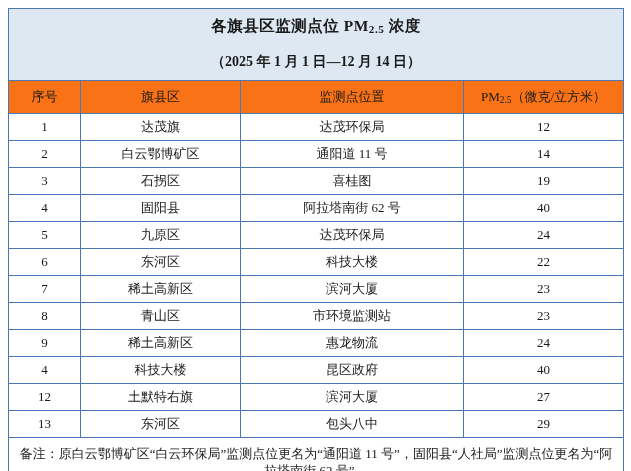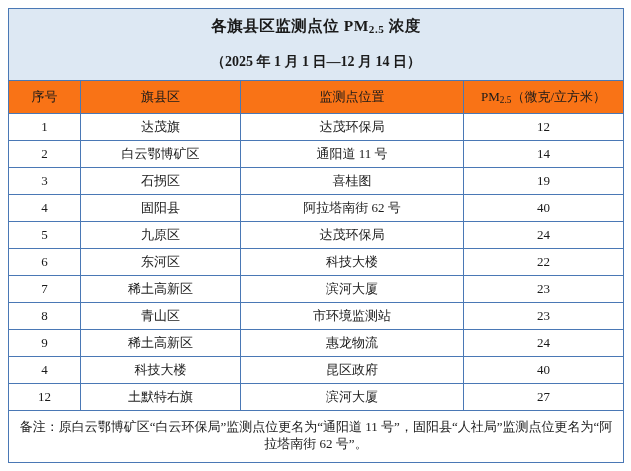--- a/index.html
+++ b/index.html
@@ -161,18 +161,24 @@
         <td>科技大楼</td>
         <td>昆区政府</td>
         <td>40</td>
       </tr>
       <tr class="data-row">
         <td>12</td>
         <td>土默特右旗</td>
         <td>滨河大厦</td>
         <td>27</td>
       </tr>
+      <tr class="data-row">
+        <td>13</td>
+        <td>东河区</td>
+        <td>包头八中</td>
+        <td>29</td>
+      </tr>
       <tr>
         <td class="note-cell" colspan="4">备注：原白云鄂博矿区“白云环保局”监测点位更名为“通阳道 11 号”，固阳县“人社局”监测点位更名为“阿拉塔南街 62 号”。</td>
       </tr>
     </tbody>
   </table>
 </div>
 
 </body></html>

